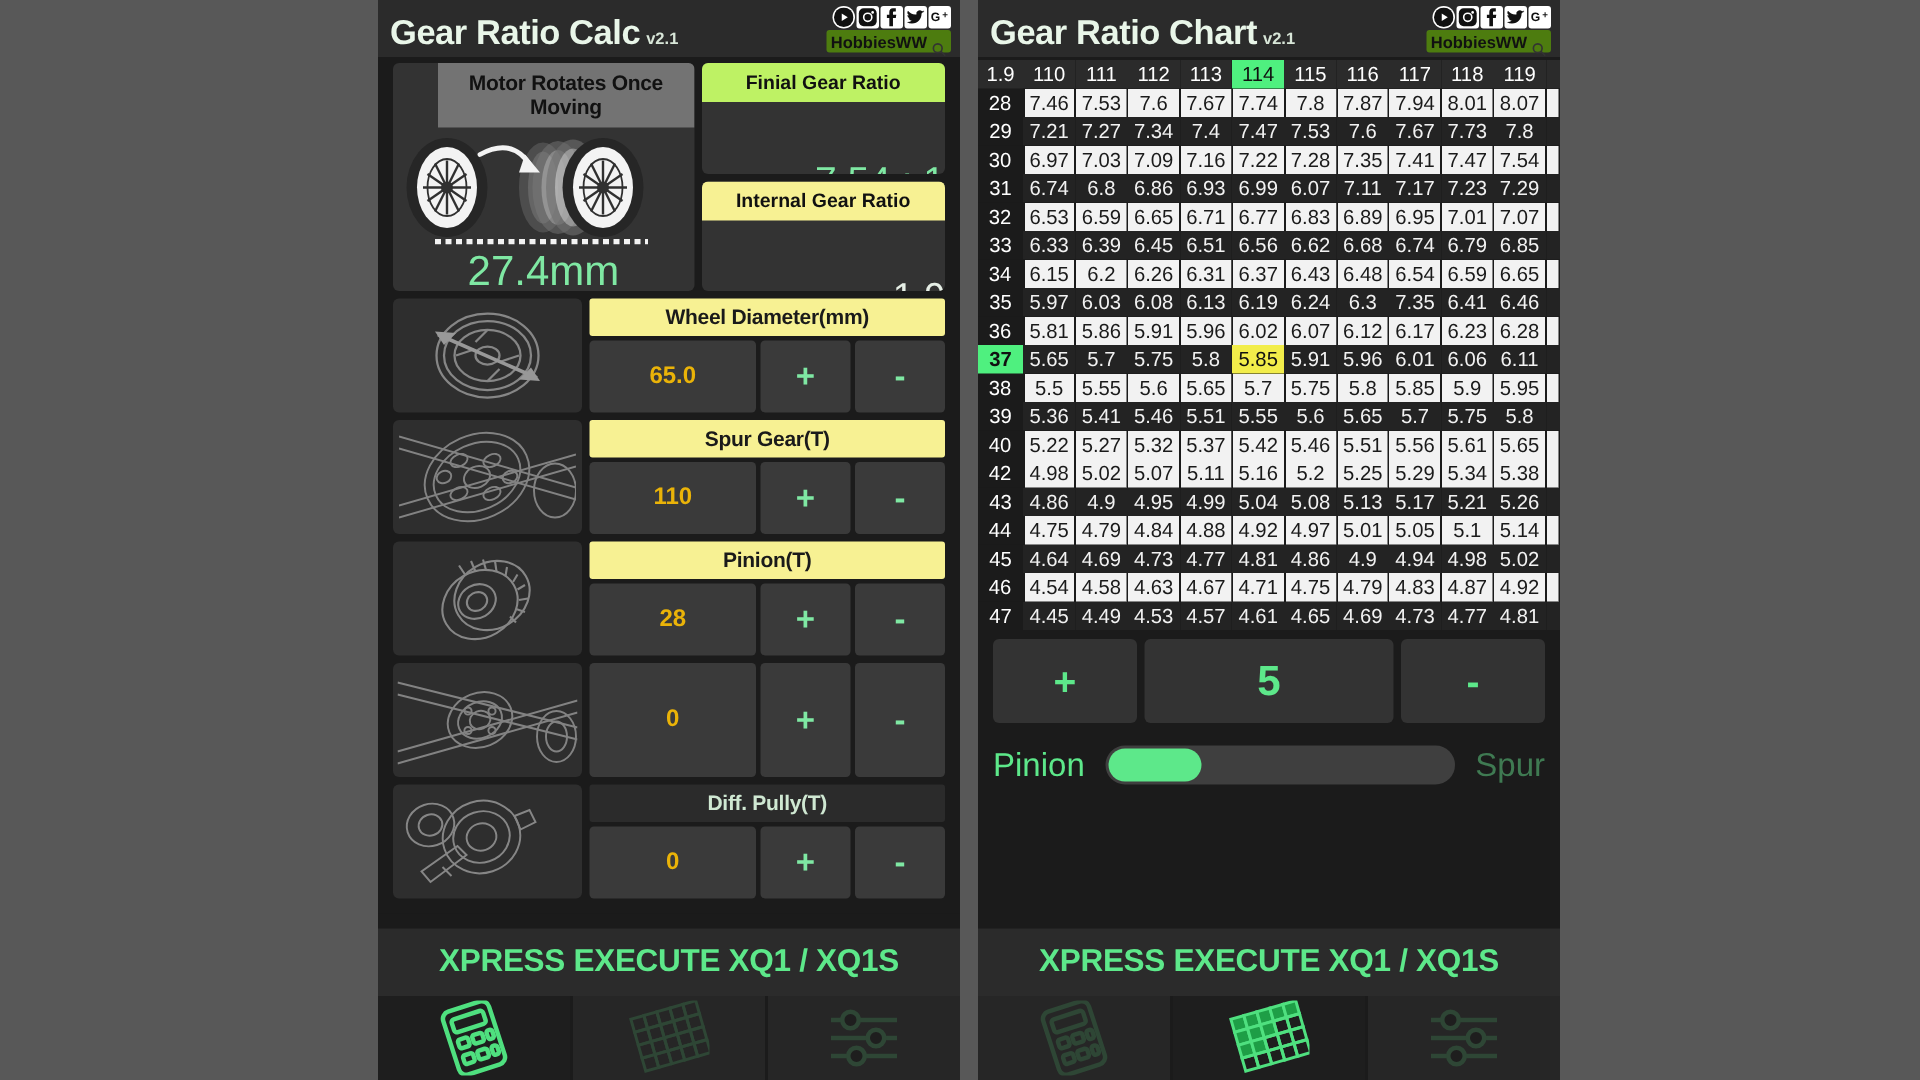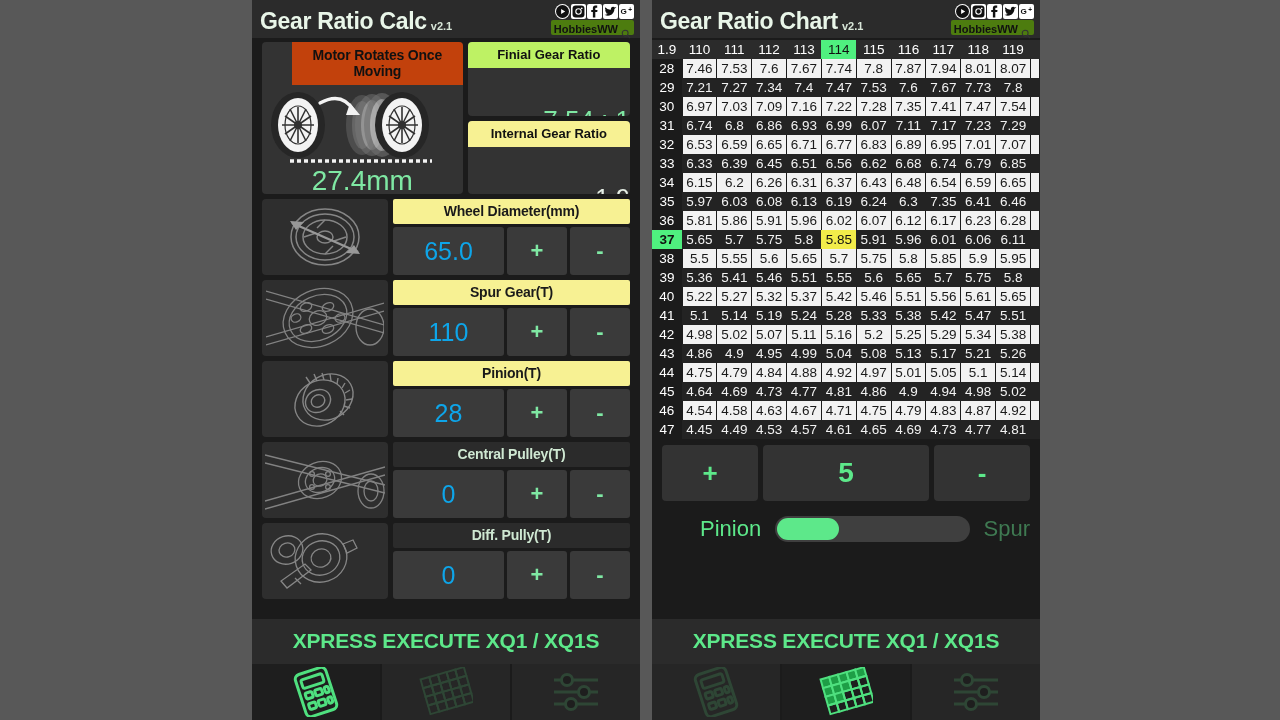--- a/index.html
+++ b/index.html
@@ -81,21 +81,21 @@
   }
 
   .toprow { display: flex; gap: 5px; height: 152px; }
   .wheelbox {
     flex: 1 1 auto; width: 205px;
     background: #333; border-radius: 4px;
     display: flex; flex-direction: column;
     overflow: hidden;
   }
   .greenbar {
-    background: #c2410c; color: #111;
+    background: #737373; color: #111;
     font-size: 14px; font-weight: bold;
     text-align: center;
     padding: 5px 0 6px 0;
     letter-spacing: -0.2px;
     margin-left: 30px;
   }
   .wheelart {
     flex: 1 1 auto;
     position: relative;
     display: flex; align-items: center; justify-content: center;
@@ -137,21 +137,21 @@
     text-align: center; font-size: 14px; font-weight: bold;
     color: #111; padding: 4px 0 5px 0; border-radius: 2px;
     letter-spacing: -0.2px;
   }
   .flabel.yellow { background: #f7f193; color: #1a1a1a; }
   .flabel.dark { background: #2b2b2b; color: #cfe8d2; }
   .fcontrols { flex: 1 1 auto; display: flex; gap: 3px; }
   .fval {
     flex: 1 1 auto; background: #3a3a3a; border-radius: 3px;
     display: flex; align-items: center; justify-content: center;
-    color: #0ea5e9; font-size: 25px; line-height: 1;
+    color: #eab308; font-size: 16px; line-height: 1; font-weight: bold;
   }
   .fbtn {
     width: 60px; background: #3a3a3a; border-radius: 3px;
     display: flex; align-items: center; justify-content: center;
     color: #7fe8a3; font-size: 22px; font-weight: bold; line-height: 1;
   }
 
   
   .chart-wrap {
     flex: 0 0 auto;
@@ -189,21 +189,21 @@
     display: flex; align-items: center; justify-content: center;
     color: #5de88a; font-weight: bold; line-height: 1;
   }
   .stepper .sb.side { width: 96px; font-size: 26px; }
   .stepper .sb.mid { flex: 1 1 auto; font-size: 28px; }
   .toggle-row {
     display: flex; align-items: center; gap: 14px;
     height: 48px; padding-top: 8px;
   }
   .tlabel { font-size: 22px; line-height: 1; }
-  .tlabel.on { color: #5de88a; margin-left: 38px; }
+  .tlabel.on { color: #5de88a; }
   .tlabel.off { color: #3f7a52; }
   .track {
     flex: 1 1 auto; height: 26px; background: #3f3f3f;
     border-radius: 13px; position: relative;
   }
   .knob {
     position: absolute; left: 2px; top: 2px;
     width: 62px; height: 22px;
     background: #5de88a; border-radius: 11px;
   }
@@ -460,21 +460,20 @@
         <circle cx="47" cy="27" r="2.4"></circle>
                   <circle cx="63" cy="27" r="2.4"></circle>
         <circle cx="47" cy="40" r="2.4"></circle>
                   <circle cx="63" cy="40" r="2.4"></circle>
         <ellipse cx="106" cy="44" rx="13" ry="17"></ellipse>
         <ellipse cx="106" cy="44" rx="7" ry="10"></ellipse>
       </g>
     </svg>
             </div>
             <div class="fieldbox">
-              <div class="flabel dark">Central Pulley(T)</div>
               <div class="fcontrols">
                 <div class="fval">0</div>
                 <div class="fbtn">+</div>
                 <div class="fbtn">-</div>
               </div>
             </div>
           </div>
           <div class="inputrow">
             <div class="thumb">
               <svg width="120" height="66" viewBox="0 0 120 66">
@@ -809,34 +808,20 @@
               <td class="cell">5.32</td>
               <td class="cell">5.37</td>
               <td class="cell">5.42</td>
               <td class="cell">5.46</td>
               <td class="cell">5.51</td>
               <td class="cell">5.56</td>
               <td class="cell">5.61</td>
               <td class="cell">5.65</td>
               <td class="cell edge"></td>
             </tr>
-            <tr class="dark">
-              <td class="rowhead">41</td>
-              <td class="cell">5.1</td>
-              <td class="cell">5.14</td>
-              <td class="cell">5.19</td>
-              <td class="cell">5.24</td>
-              <td class="cell">5.28</td>
-              <td class="cell">5.33</td>
-              <td class="cell">5.38</td>
-              <td class="cell">5.42</td>
-              <td class="cell">5.47</td>
-              <td class="cell">5.51</td>
-              <td class="cell edge"></td>
-            </tr>
             <tr class="light">
               <td class="rowhead">42</td>
               <td class="cell">4.98</td>
               <td class="cell">5.02</td>
               <td class="cell">5.07</td>
               <td class="cell">5.11</td>
               <td class="cell">5.16</td>
               <td class="cell">5.2</td>
               <td class="cell">5.25</td>
               <td class="cell">5.29</td>

